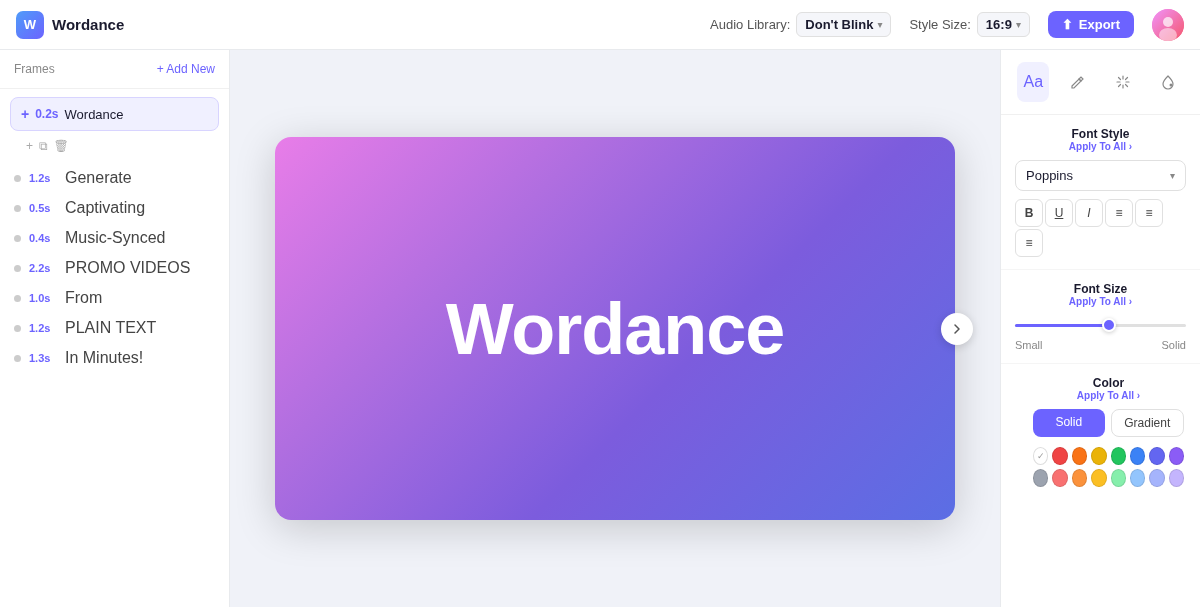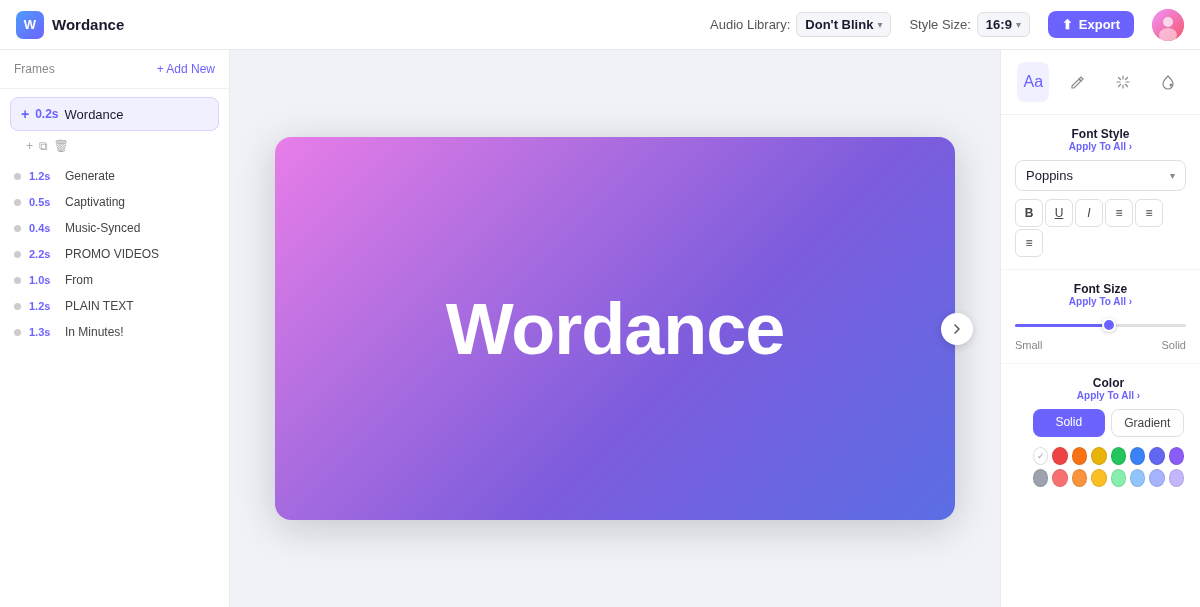--- a/index.html
+++ b/index.html
@@ -66,21 +66,21 @@
     .timeline-list { flex: 1; overflow-y: auto; padding: 4px 0; }
     .timeline-item {
       display: flex; align-items: center; gap: 8px;
       padding: 6px 14px; cursor: pointer;
     }
     .timeline-dot {
       width: 7px; height: 7px; border-radius: 50%;
       background: #ccc; flex-shrink: 0;
     }
     .timeline-time { font-size: 11px; color: #6c63ff; font-weight: 600; min-width: 28px; }
-    .timeline-text { font-size: 12px; color: #444; }
+    .timeline-text { font-size: 16px; color: #444; }
 
     
     .canvas-area {
       flex: 1; display: flex; align-items: center; justify-content: center;
       background: #f0f2f8; padding: 30px; position: relative;
     }
     .canvas-frame {
       width: 680px; height: 383px; border-radius: 16px; overflow: hidden;
       box-shadow: 0 8px 40px rgba(0,0,0,0.18);
       background: linear-gradient(135deg, #e87de8 0%, #b06ee0 30%, #7c5cdd 60%, #5b6ee4 100%);

